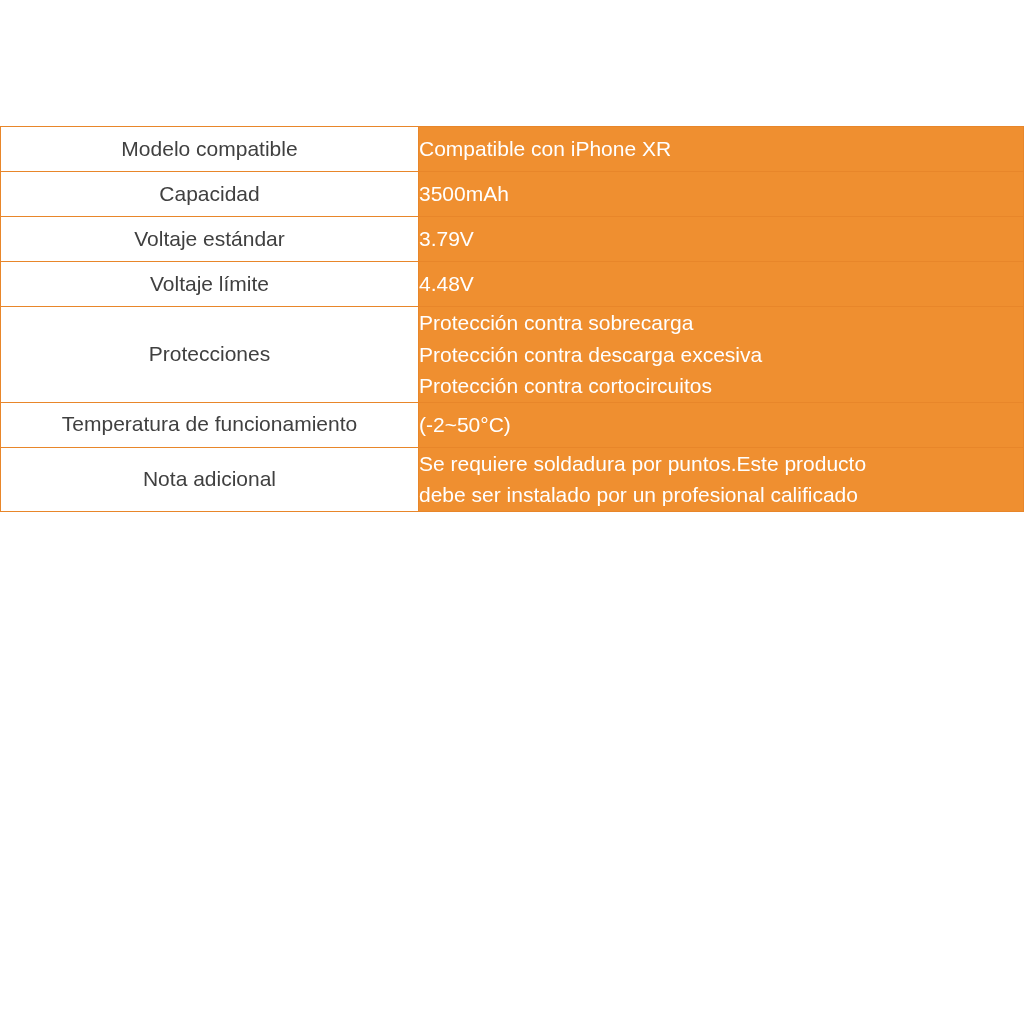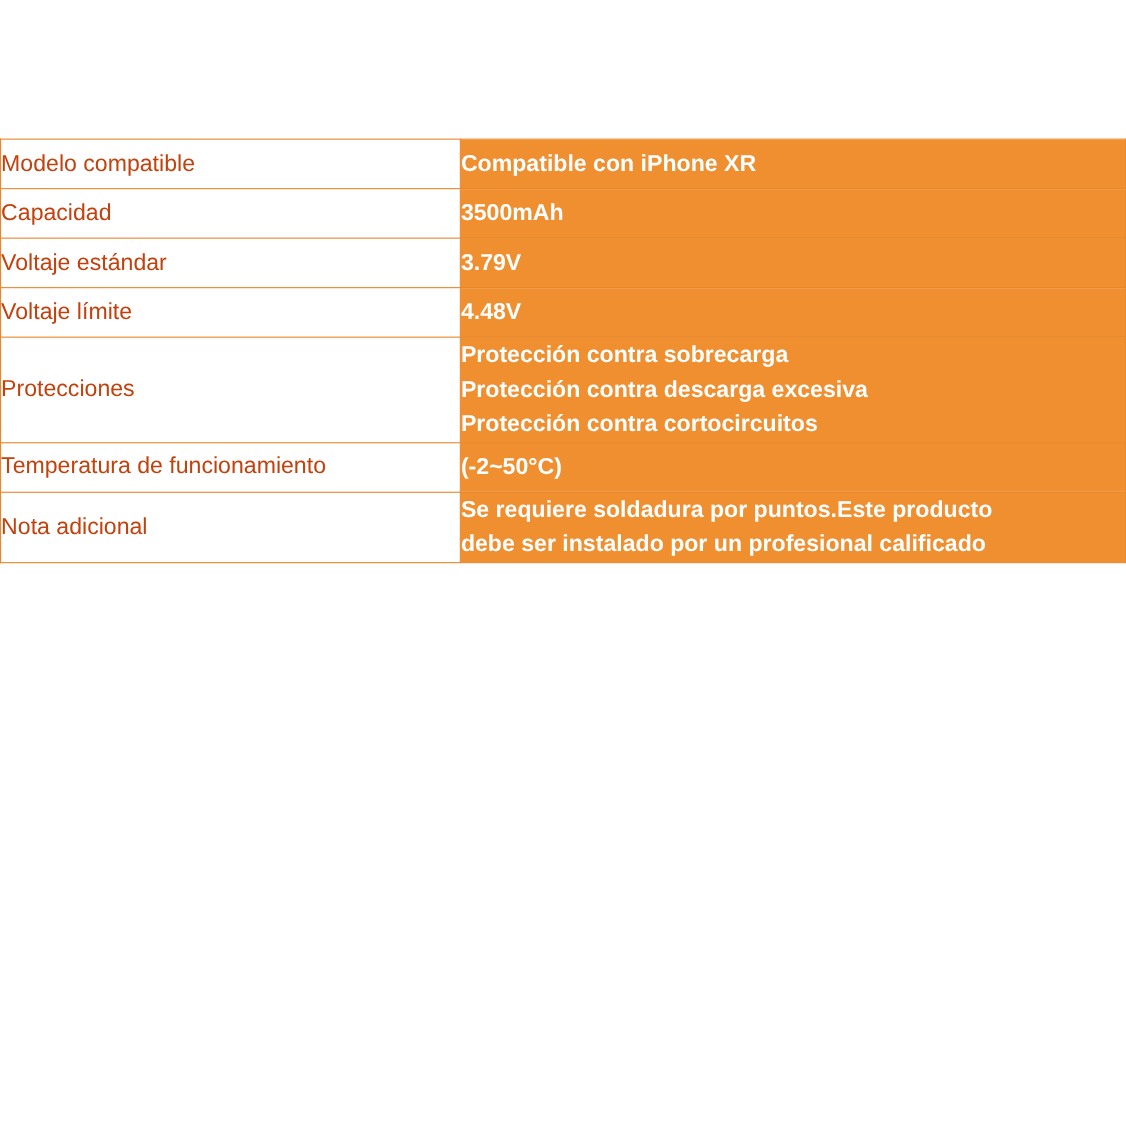--- a/index.html
+++ b/index.html
@@ -30,31 +30,32 @@
 
   .spec-table td {
     border: 1px solid #e8862a;
     vertical-align: middle;
     padding: 0;
   }
 
   .cell-label {
     width: 417px;
     background: #ffffff;
-    color: #c2410c;
+    color: #404040;
     font-size: 21px;
+    text-align: center;
     padding: 14px 10px;
     line-height: 1.45;
   }
 
   .cell-value {
     background: #ef8f30;
     color: #ffffff;
     font-size: 21px;
-    font-weight: bold;
+    font-weight: normal;
     text-align: left;
     padding: 14px 0 14px 8px;
     line-height: 1.5;
   }
 
   .cell-value .line {
     display: block;
     white-space: nowrap;
   }
 

